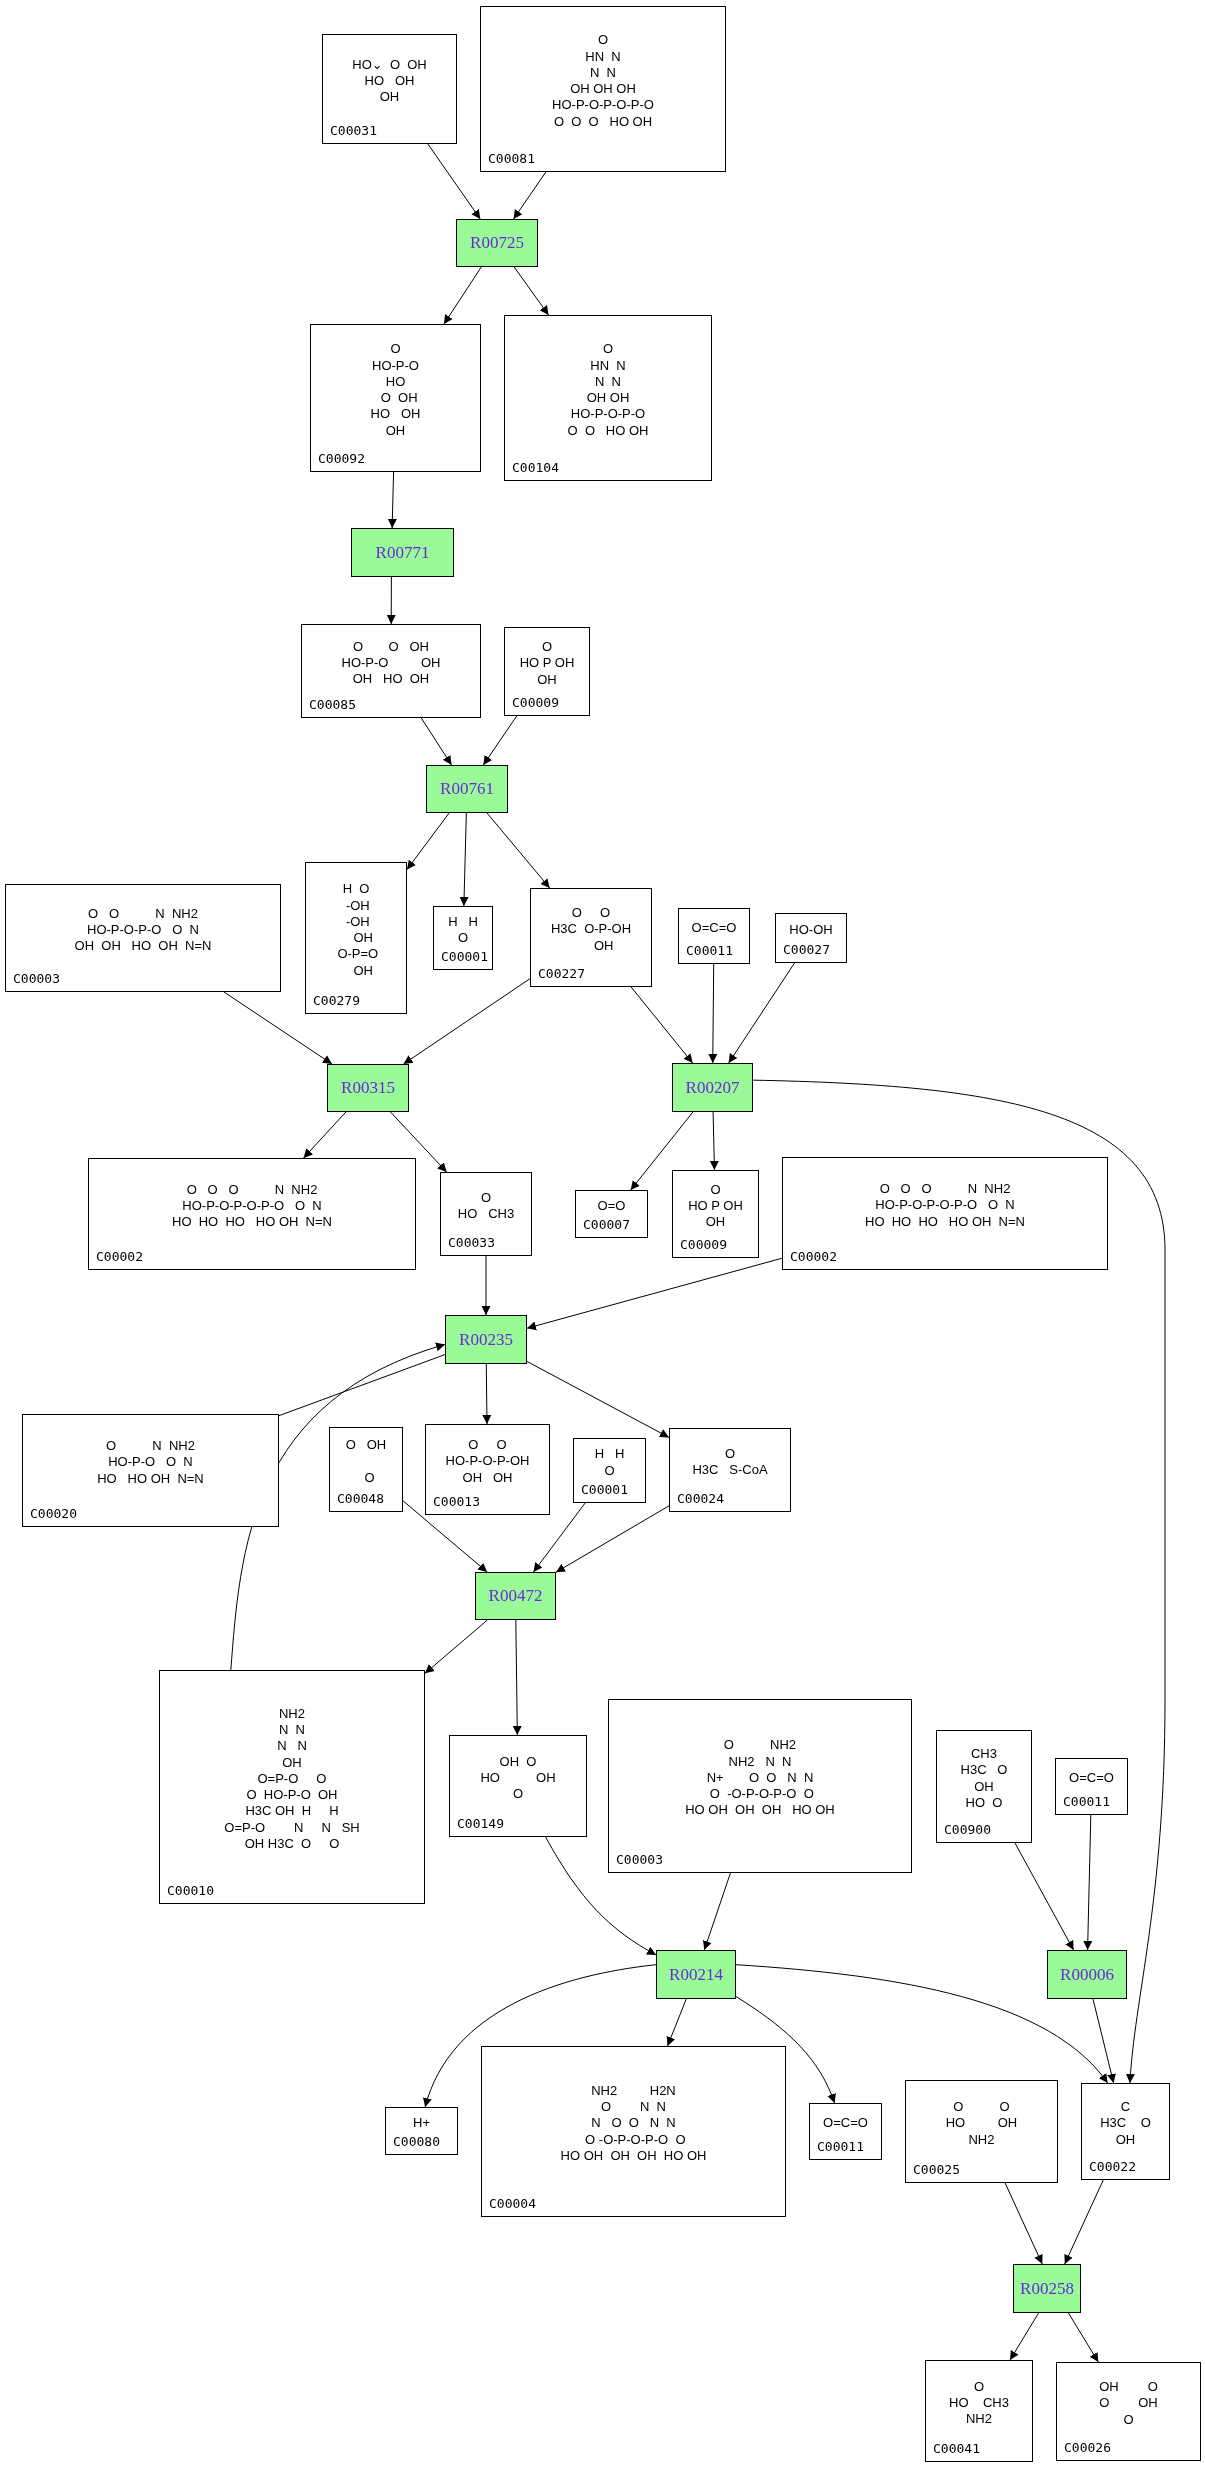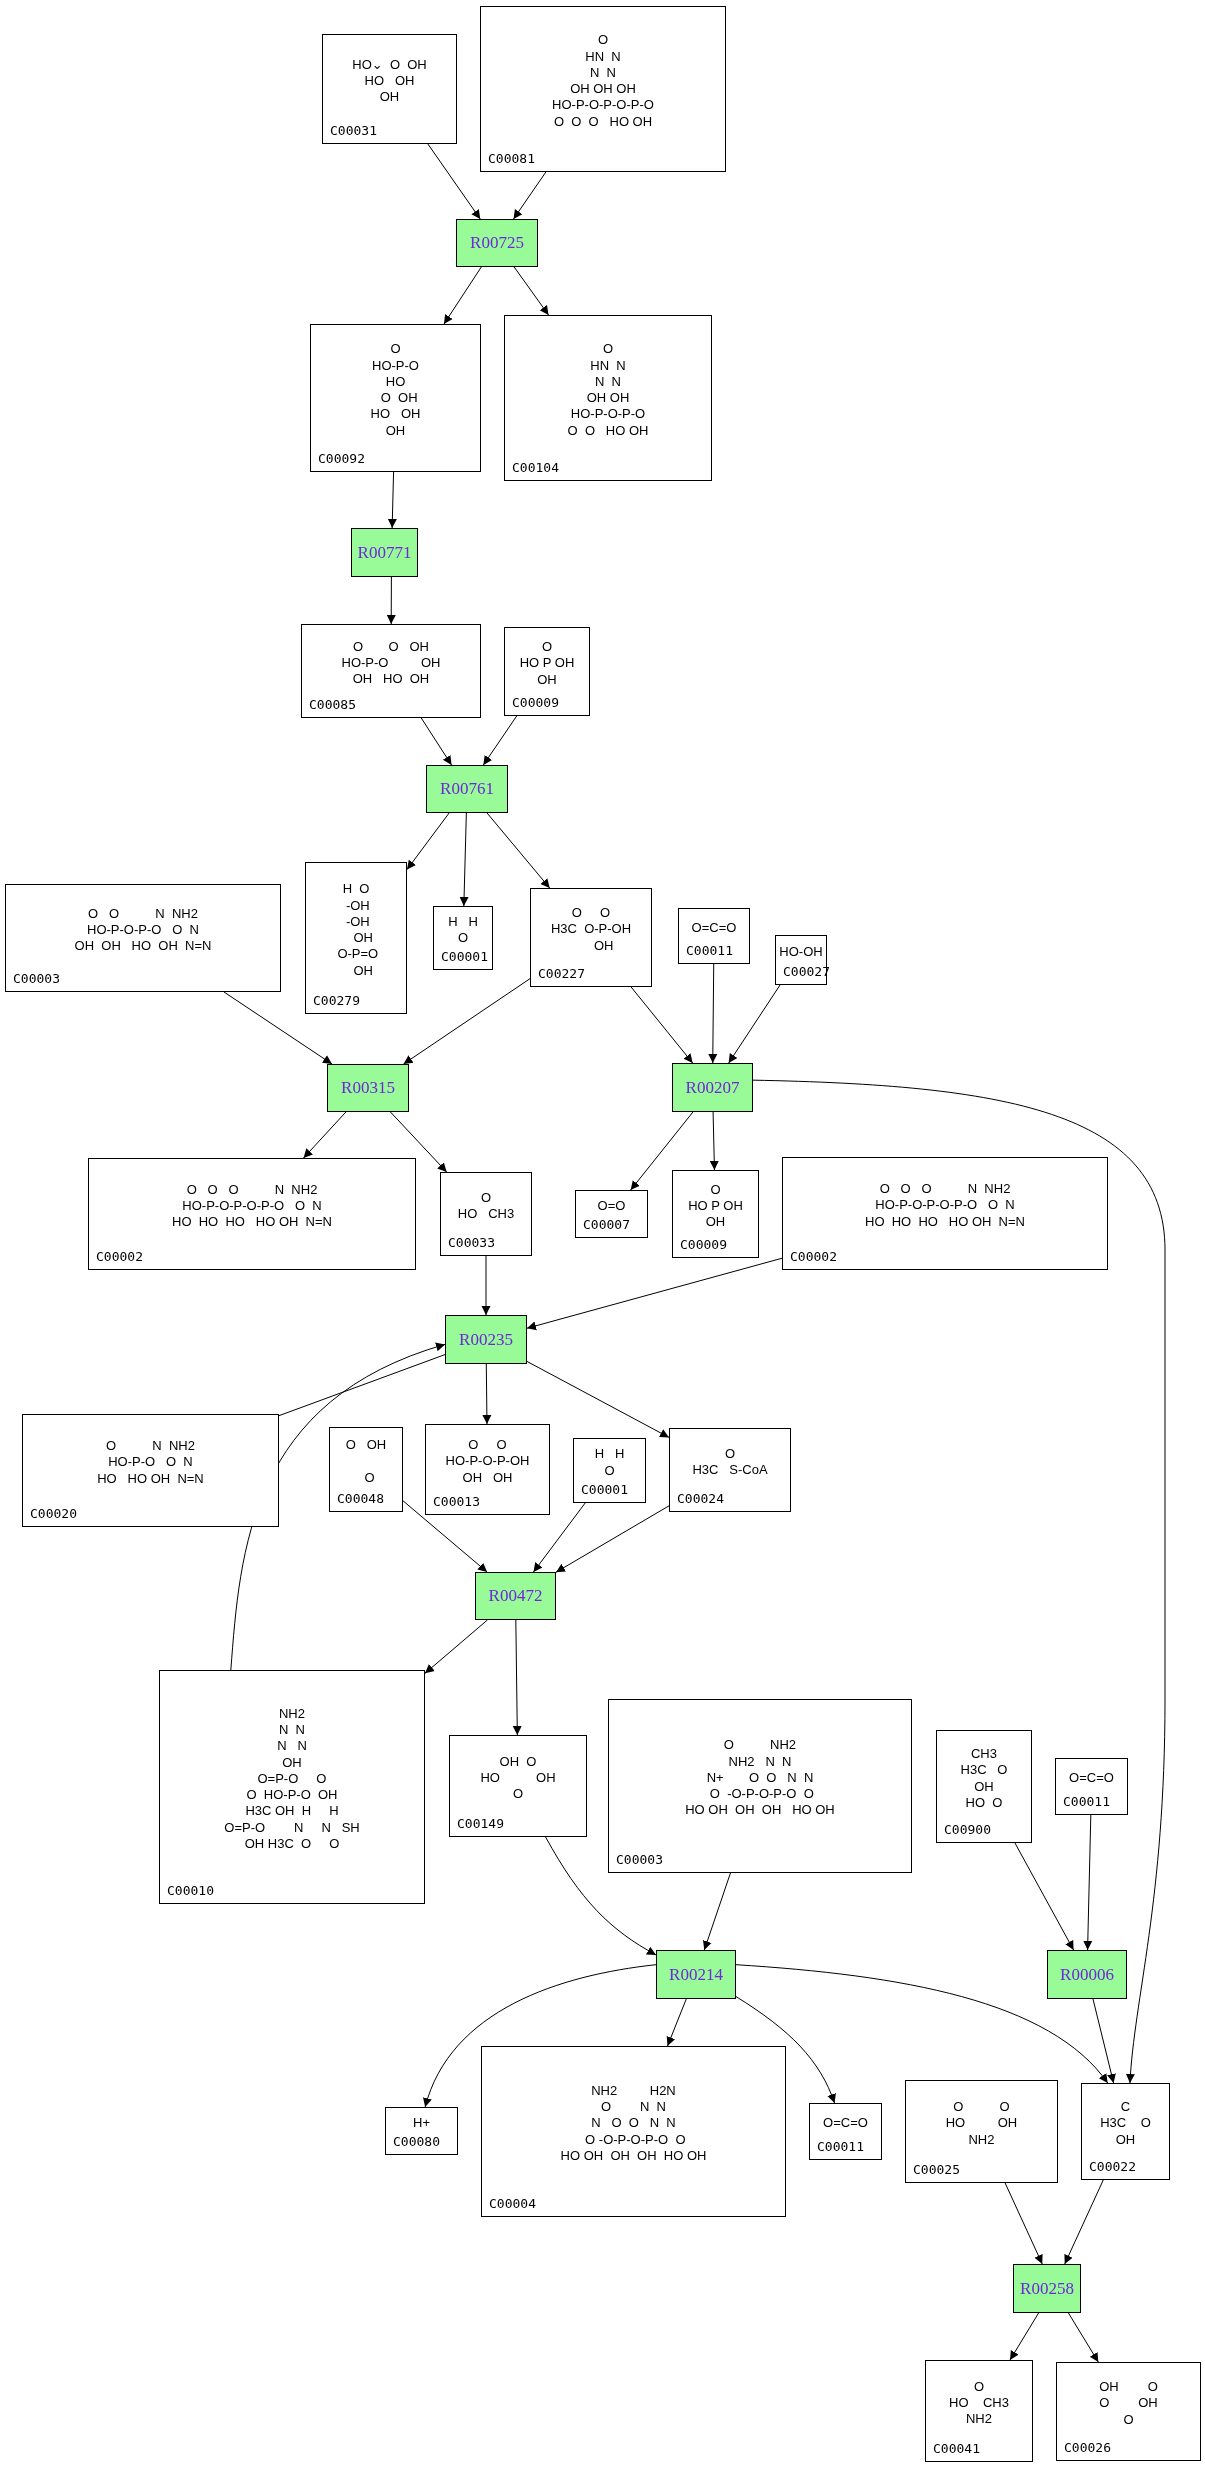--- a/index.html
+++ b/index.html
@@ -64,21 +64,21 @@
       <path d="M1005.1178343949044,2183 L1042.2643312101911,2264" fill="none" stroke="#000" stroke-width="1" marker-end="url(#arr)"></path>
       <path d="M1103.2579617834394,2180 L1064.7356687898089,2264" fill="none" stroke="#000" stroke-width="1" marker-end="url(#arr)"></path>
       <path d="M1038.6,2313 L1010.0163265306122,2360" fill="none" stroke="#000" stroke-width="1" marker-end="url(#arr)"></path>
       <path d="M1068.439024390244,2313 L1098.3170731707316,2362" fill="none" stroke="#000" stroke-width="1" marker-end="url(#arr)"></path>
     </g>
 </svg>
 
 <div class="rxn" style="left:456px;top:219px;width:82px;height:48px;">
     <span>R00725</span>
   </div>
-<div class="rxn" style="left:351px;top:528px;width:67px;height:49px;align-items:center;">
+<div class="rxn" style="left:351px;top:528px;width:103px;height:49px;align-items:center;">
     <span>R00771</span>
   </div>
 <div class="rxn" style="left:426px;top:765px;width:82px;height:48px;">
     <span>R00761</span>
   </div>
 <div class="rxn" style="left:327px;top:1064px;width:82px;height:48px;">
     <span>R00315</span>
   </div>
 <div class="rxn" style="left:672px;top:1063px;width:81px;height:49px;">
     <span>R00207</span>
@@ -161,21 +161,21 @@
 <div class="cmp" style="left:530px;top:888px;width:122px;height:99px;">
     <div class="mol">O     O
 H3C  O-P-OH
        OH</div>
     <div class="cid">C00227</div>
   </div>
 <div class="cmp" style="left:678px;top:908px;width:72px;height:56px;">
     <div class="mol">O=C=O</div>
     <div class="cid">C00011</div>
   </div>
-<div class="cmp" style="left:775px;top:935px;width:52px;height:50px;">
+<div class="cmp" style="left:775px;top:913px;width:72px;height:50px;">
     <div class="mol">HO-OH</div>
     <div class="cid">C00027</div>
   </div>
 <div class="cmp" style="left:5px;top:884px;width:276px;height:108px;">
     <div class="mol">O   O          N  NH2
 HO-P-O-P-O   O  N
 OH  OH   HO  OH  N=N</div>
     <div class="cid">C00003</div>
   </div>
 <div class="cmp" style="left:88px;top:1158px;width:328px;height:112px;">

